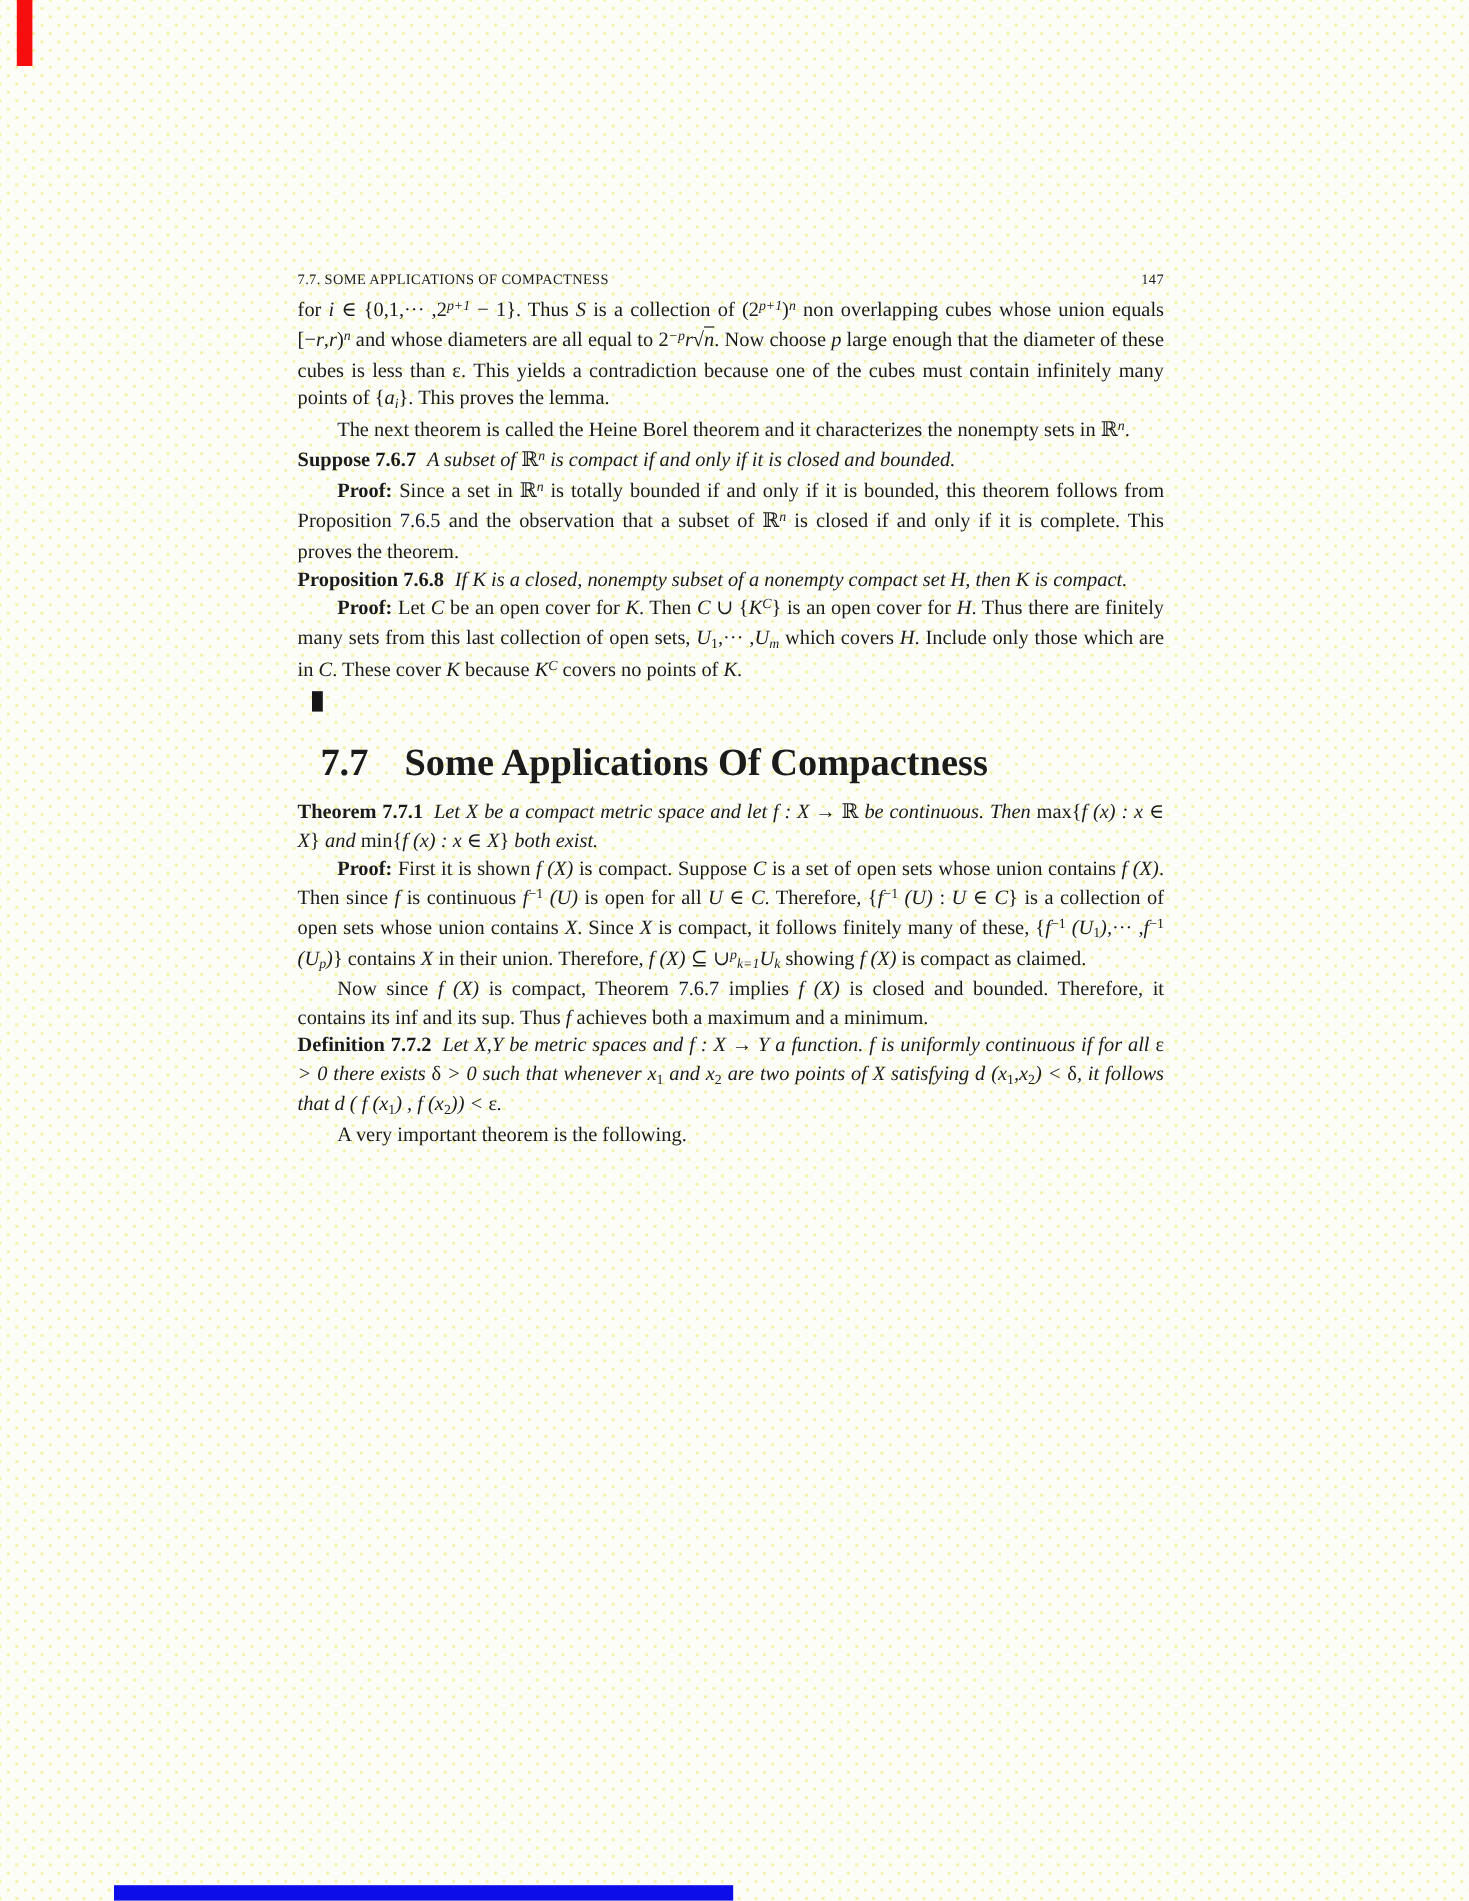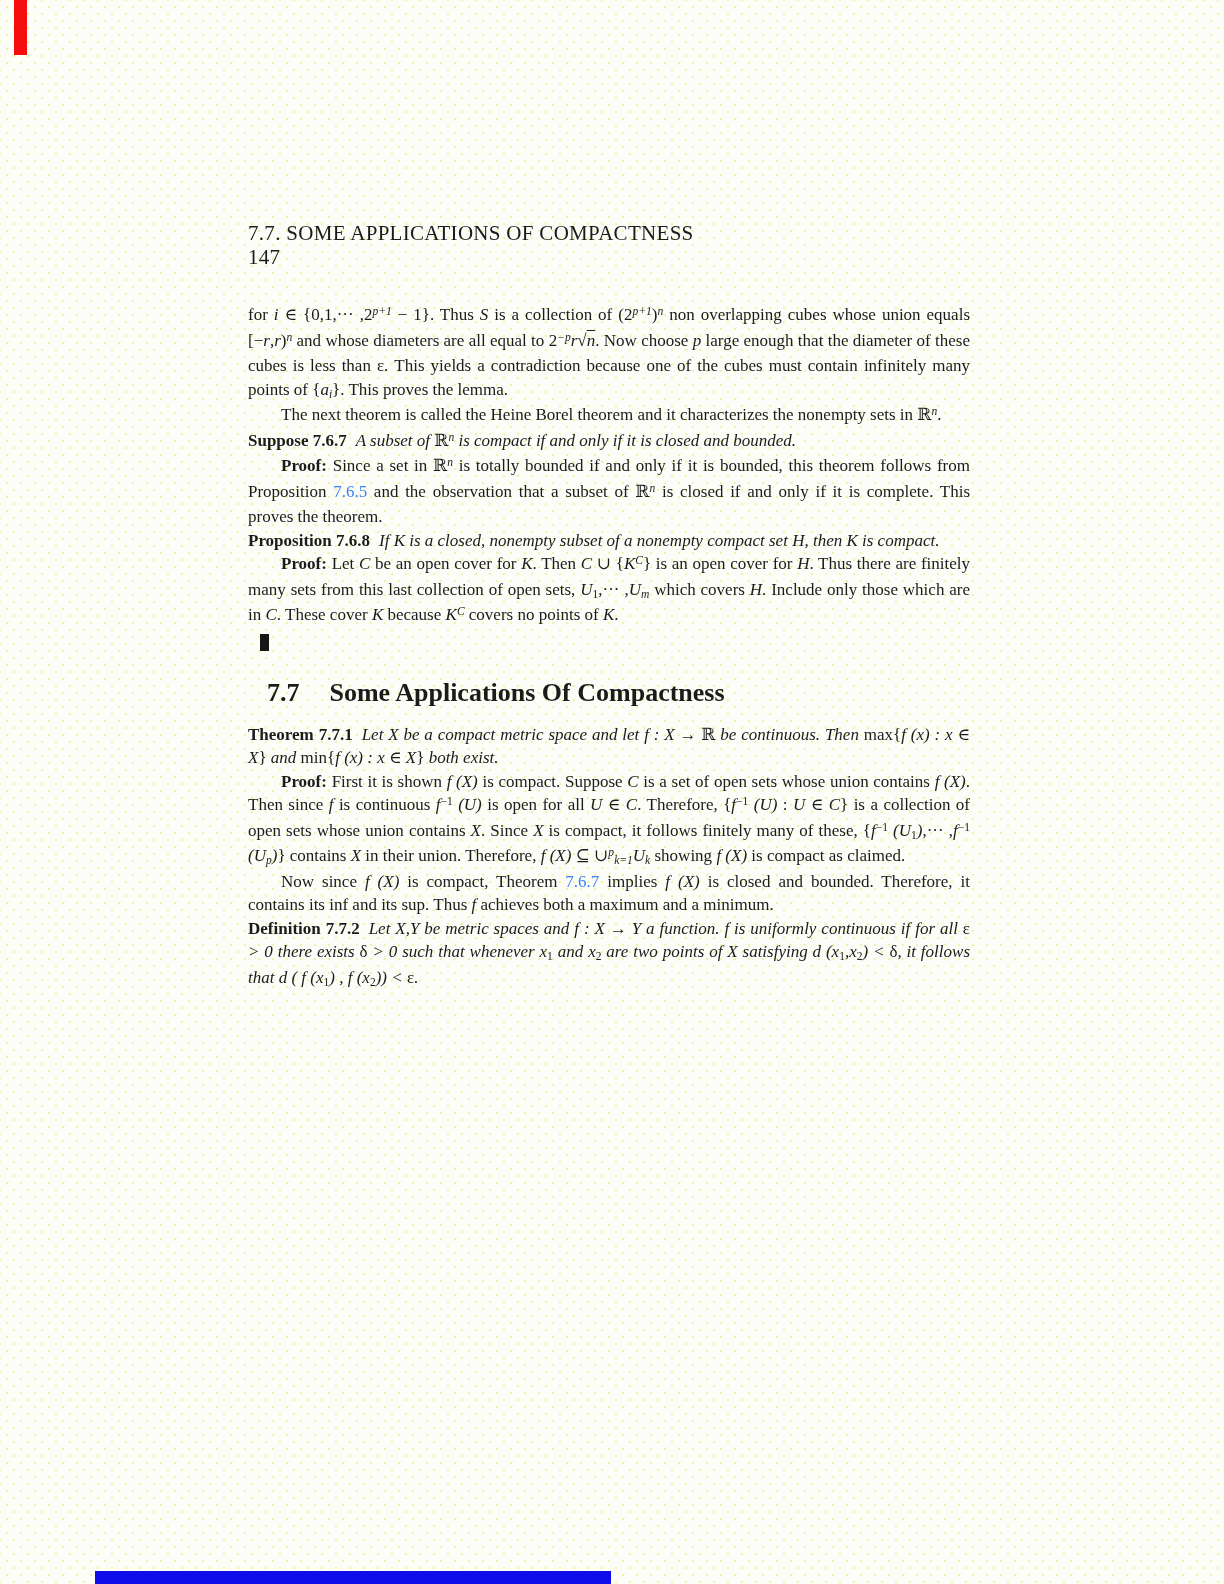--- a/index.html
+++ b/index.html
@@ -21,31 +21,29 @@
     margin-left:248px;
     padding-top:222px;
     font-size:17px;
     line-height:23.5px;
     text-align:justify;
   }
   .pg-header{
     display:flex;
     justify-content:space-between;
     align-items:baseline;
-    font-size:21px;
+    font-size:12px;
     letter-spacing:0.3px;
-    margin-bottom:34px;
     text-align:left;
-    flex-direction:column;
   }
   p.blk{margin:0;}
   .ind{text-indent:33px;}
   .g1{margin-top:24px;}
   h2.section{
-    font-size:26px;
+    font-size:32px;
     line-height:30px;
     font-weight:bold;
     margin:27px 0 15px 0;
     padding-left:19px;
     text-align:left;
   }
   .secnum{margin-right:30px;}
   .qed{
     width:9px;height:17px;
     background:#161616;
@@ -53,21 +51,21 @@
   }
   .n{font-style:normal;}
   .b{font-weight:bold;}
   .lbl{margin-right:9px;}
   .i{font-style:italic;}
   .cal{font-style:italic;}
   .sup{position:relative;top:-0.42em;font-size:68%;}
   .sub{position:relative;top:0.28em;font-size:68%;}
   .sup.i,.sub.i{font-style:italic;margin-top:42px;}
   .ov{text-decoration:overline;}
-  .link{color:#3b82f6;}
+  .link{color:#0f172a;}
   .red-strip{position:absolute;left:14px;top:0;width:13px;height:55px;background:#f60d0d;}
   .blue-strip{position:absolute;left:95px;top:1571px;width:516px;height:13px;background:#0d0de9;}
 </style>
 </head>
 <body>
 
 <div class="red-strip"></div>
 <div class="blue-strip"></div>
 
 <main>
@@ -81,14 +79,15 @@
       <p class="blk g1"><span class="b lbl">Suppose 7.6.7</span><span class="i">A subset of </span><span class="n">ℝ</span><span class="sup i">n</span><span class="i"> is compact if and only if it is closed and bounded.</span></p>
       <p class="blk ind g1"><span class="b">Proof: </span><span class="n">Since a set in </span><span class="n">ℝ</span><span class="sup i">n</span><span class="n"> is totally bounded if and only if it is bounded, this theorem follows from Proposition </span><span class="link">7.6.5</span><span class="n"> and the observation that a subset of </span><span class="n">ℝ</span><span class="sup i">n</span><span class="n"> is closed if and only if it is complete. This proves the theorem.</span></p>
       <p class="blk g1"><span class="b lbl">Proposition 7.6.8</span><span class="i">If K is a closed, nonempty subset of a nonempty compact set H, then K is compact.</span></p>
       <p class="blk ind g1"><span class="b">Proof: </span><span class="n">Let </span><span class="cal">C</span><span class="n"> be an open cover for </span><span class="i">K</span><span class="n">. Then </span><span class="cal">C</span><span class="n"> ∪ {</span><span class="i">K</span><span class="sup i">C</span><span class="n">} is an open cover for </span><span class="i">H</span><span class="n">. Thus there are finitely many sets from this last collection of open sets, </span><span class="i">U</span><span class="sub">1</span><span class="n">,··· ,</span><span class="i">U</span><span class="sub i">m</span><span class="n"> which covers </span><span class="i">H</span><span class="n">. Include only those which are in </span><span class="cal">C</span><span class="n">. These cover </span><span class="i">K</span><span class="n"> because </span><span class="i">K</span><span class="sup i">C</span><span class="n"> covers no points of </span><span class="i">K</span><span class="n">.</span></p>
       <div class="qed"></div>
       <h2 class="section"><span class="secnum">7.7</span><span>Some Applications Of Compactness</span></h2>
       <p class="blk g1"><span class="b lbl">Theorem 7.7.1</span><span class="i">Let X be a compact metric space and let f : X → </span><span class="n">ℝ</span><span class="i"> be continuous. Then </span><span class="n">max</span><span class="n">{</span><span class="i">f (x) : x ∈ X</span><span class="n">}</span><span class="i"> and </span><span class="n">min</span><span class="n">{</span><span class="i">f (x) : x ∈ X</span><span class="n">}</span><span class="i"> both exist.</span></p>
       <p class="blk ind g1"><span class="b">Proof: </span><span class="n">First it is shown </span><span class="i">f (X)</span><span class="n"> is compact. Suppose </span><span class="cal">C</span><span class="n"> is a set of open sets whose union contains </span><span class="i">f (X)</span><span class="n">. Then since </span><span class="i">f</span><span class="n"> is continuous </span><span class="i">f</span><span class="sup">−1</span><span class="i"> (U)</span><span class="n"> is open for all </span><span class="i">U</span><span class="n"> ∈ </span><span class="cal">C</span><span class="n">. Therefore, {</span><span class="i">f</span><span class="sup">−1</span><span class="i"> (U)</span><span class="n"> : </span><span class="i">U</span><span class="n"> ∈ </span><span class="cal">C</span><span class="n">} is a collection of open sets whose union contains </span><span class="i">X</span><span class="n">. Since </span><span class="i">X</span><span class="n"> is compact, it follows finitely many of these, {</span><span class="i">f</span><span class="sup">−1</span><span class="i"> (U</span><span class="sub">1</span><span class="i">)</span><span class="n">,··· ,</span><span class="i">f</span><span class="sup">−1</span><span class="i"> (U</span><span class="sub i">p</span><span class="i">)</span><span class="n">} contains </span><span class="i">X</span><span class="n"> in their union. Therefore, </span><span class="i">f (X)</span><span class="n"> ⊆ ∪</span><span class="sup i">p</span><span class="sub i">k=1</span><span class="i">U</span><span class="sub i">k</span><span class="n"> showing </span><span class="i">f (X)</span><span class="n"> is compact as claimed.</span></p>
       <p class="blk ind"><span class="n">Now since </span><span class="i">f (X)</span><span class="n"> is compact, Theorem </span><span class="link">7.6.7</span><span class="n"> implies </span><span class="i">f (X)</span><span class="n"> is closed and bounded. Therefore, it contains its inf and its sup. Thus </span><span class="i">f</span><span class="n"> achieves both a maximum and a minimum.</span></p>
       <p class="blk g1"><span class="b lbl">Definition 7.7.2</span><span class="i">Let X,Y be metric spaces and f : X → Y a function. f is uniformly continuous if for all </span><span class="n">ε</span><span class="i"> &gt; 0 there exists </span><span class="n">δ</span><span class="i"> &gt; 0 such that whenever x</span><span class="sub">1</span><span class="i"> and x</span><span class="sub">2</span><span class="i"> are two points of X satisfying d (x</span><span class="sub">1</span><span class="i">,x</span><span class="sub">2</span><span class="i">) &lt; </span><span class="n">δ</span><span class="i">, it follows that d ( f (x</span><span class="sub">1</span><span class="i">) , f (x</span><span class="sub">2</span><span class="i">)) &lt; </span><span class="n">ε</span><span class="i">.</span></p>
+      <p class="blk ind g1"><span class="n">A very important theorem is the following.</span></p>
     </div>
 </main>
 
 </body></html>

